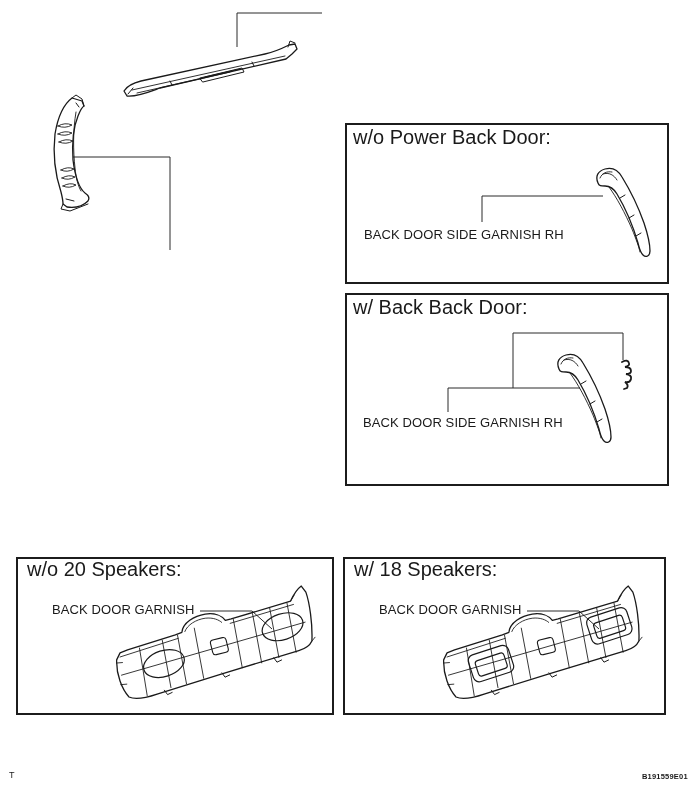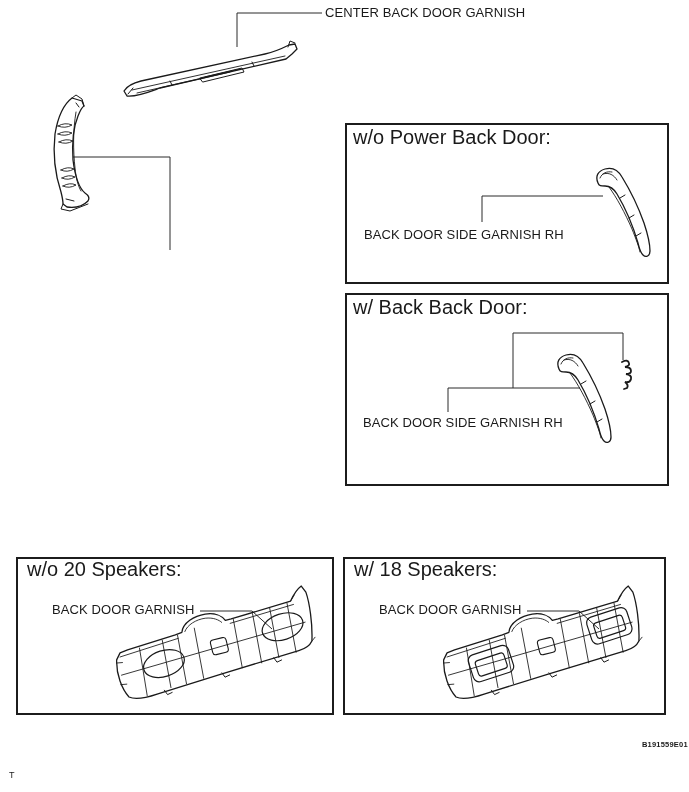--- a/index.html
+++ b/index.html
@@ -116,30 +116,29 @@
 
     <g transform="translate(456,697) rotate(-14)" fill="none" stroke="#1a1a1a" stroke-width="1.2">
       <use href="#panel-core"></use>
       <rect x="21" y="-38" width="42" height="28" rx="6" transform="rotate(-4 42 -24)"></rect>
       <rect x="27" y="-31" width="30" height="16" rx="3" transform="rotate(-4 42 -24)"></rect>
       <rect x="145" y="-46" width="42" height="28" rx="6" transform="rotate(-4 166 -32)"></rect>
       <rect x="151" y="-39" width="30" height="16" rx="3" transform="rotate(-4 166 -32)"></rect>
     </g>
   </svg>
 
-  <div class="lbl" style="left:325px;top:6px">CENTER BACK DOOR GARNISH</div>
 
   <div class="title" style="left:353px;top:129px">w/o Power Back Door:</div>
   <div class="lbl" style="left:364px;top:228px">BACK DOOR SIDE GARNISH RH</div>
 
   <div class="title" style="left:353px;top:299px">w/ Back Back Door:</div>
   <div class="lbl" style="left:363px;top:416px">BACK DOOR SIDE GARNISH RH</div>
 
   <div class="title" style="left:27px;top:561px">w/o 20 Speakers:</div>
   <div class="lbl" style="left:52px;top:603px">BACK DOOR GARNISH</div>
 
   <div class="title" style="left:354px;top:561px">w/ 18 Speakers:</div>
   <div class="lbl" style="left:379px;top:603px">BACK DOOR GARNISH</div>
 
   <div class="footer-mark" style="left:9px;top:770px">T</div>
-  <div class="doc-code" style="left:642px;top:740px">B191559E01</div>
+  <div class="doc-code" style="left:642px;top:772px">B191559E01</div>
 
 </div>
 
 </body></html>

